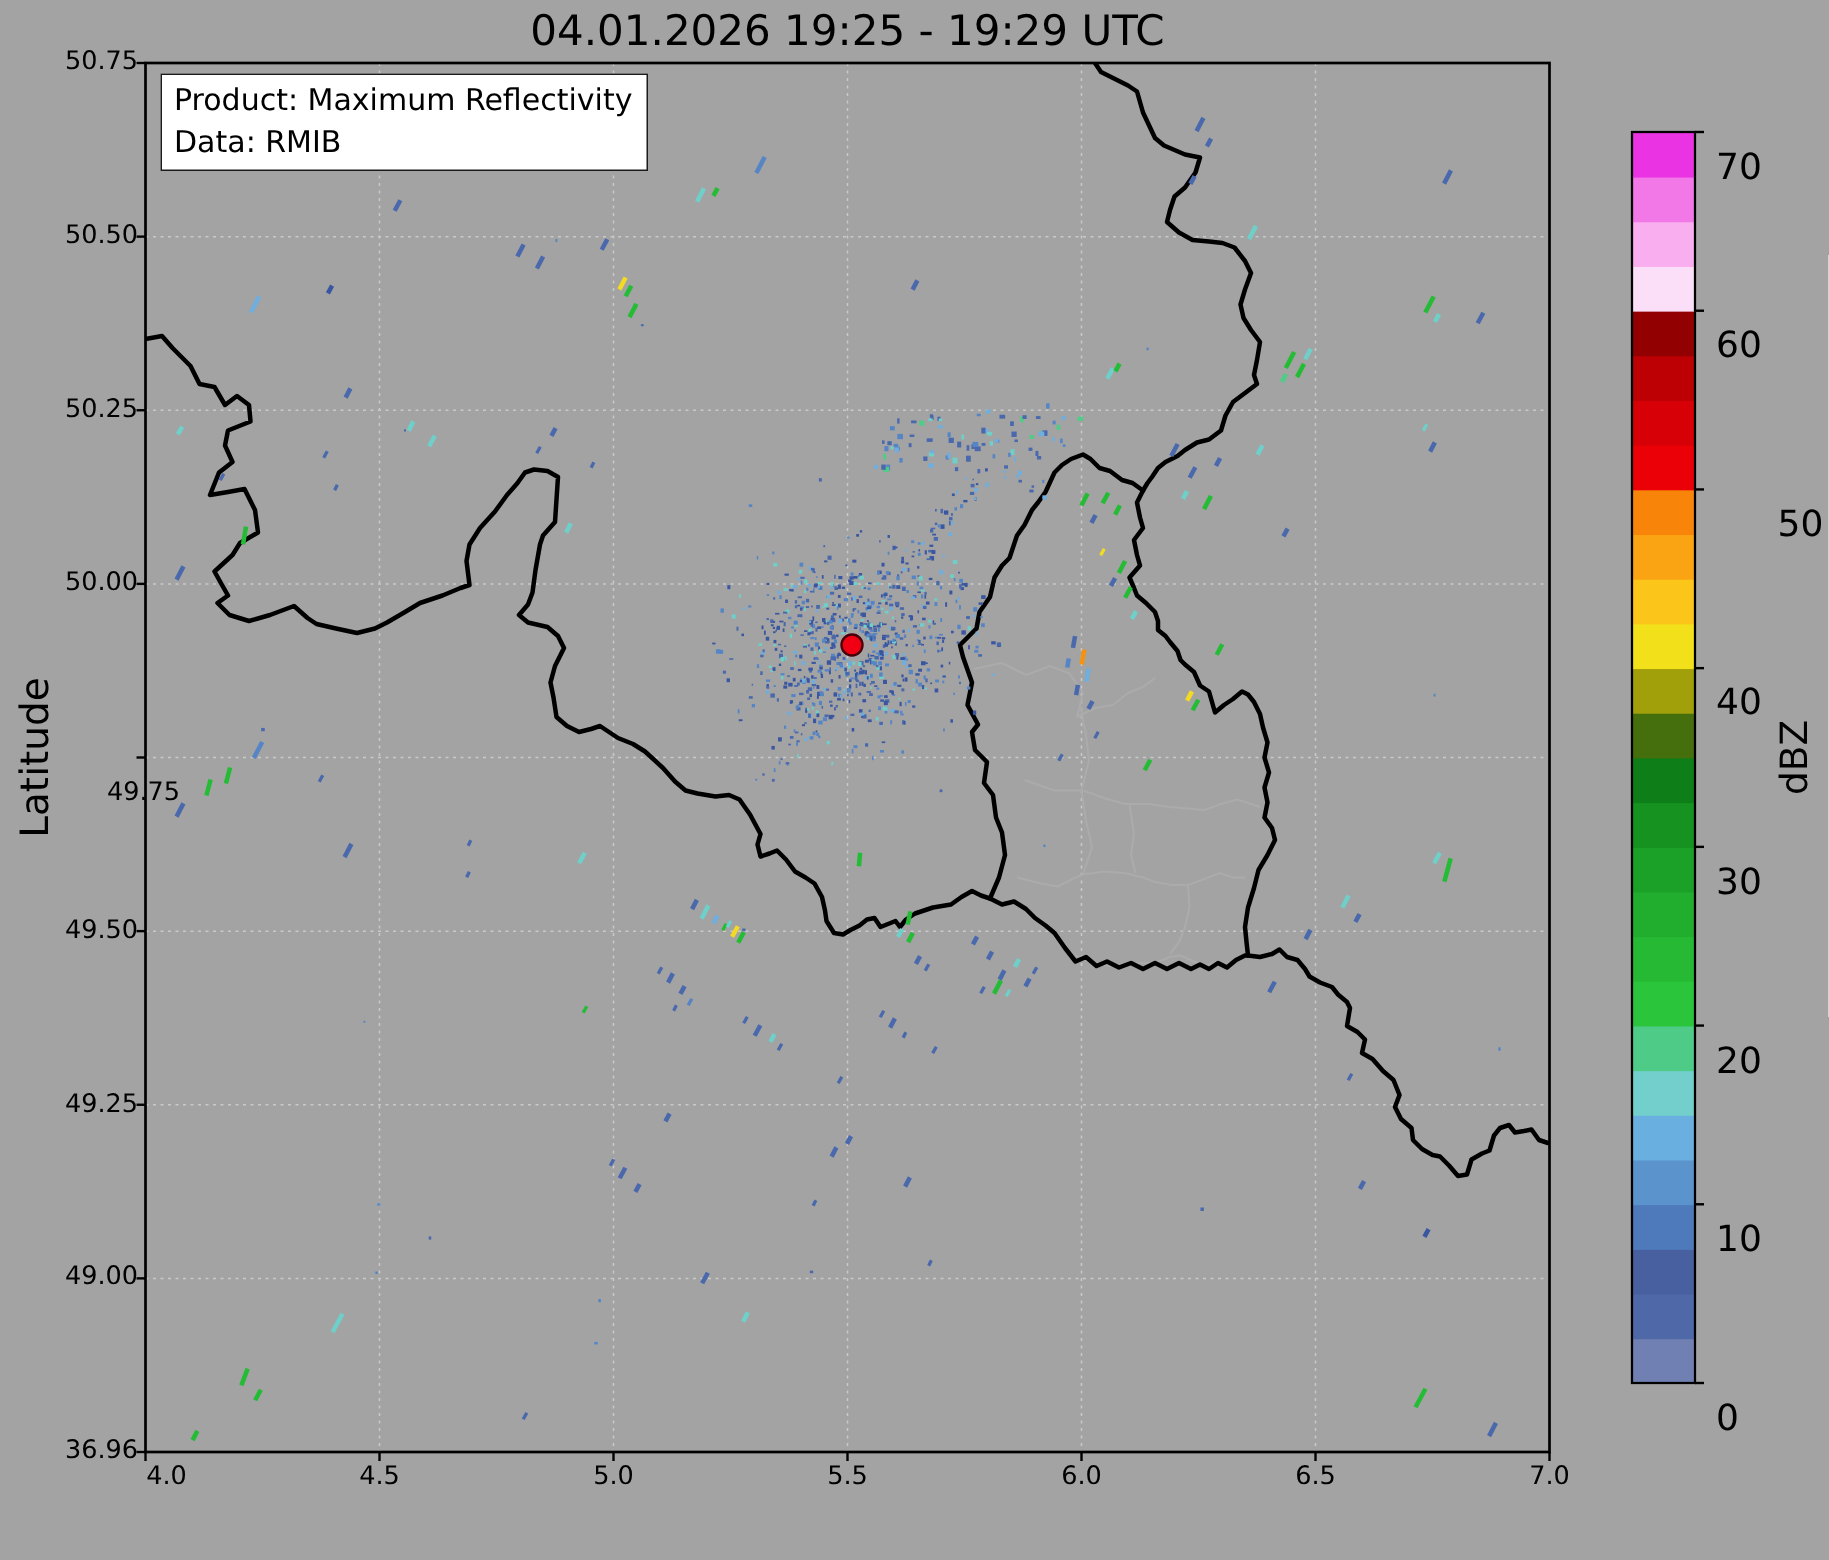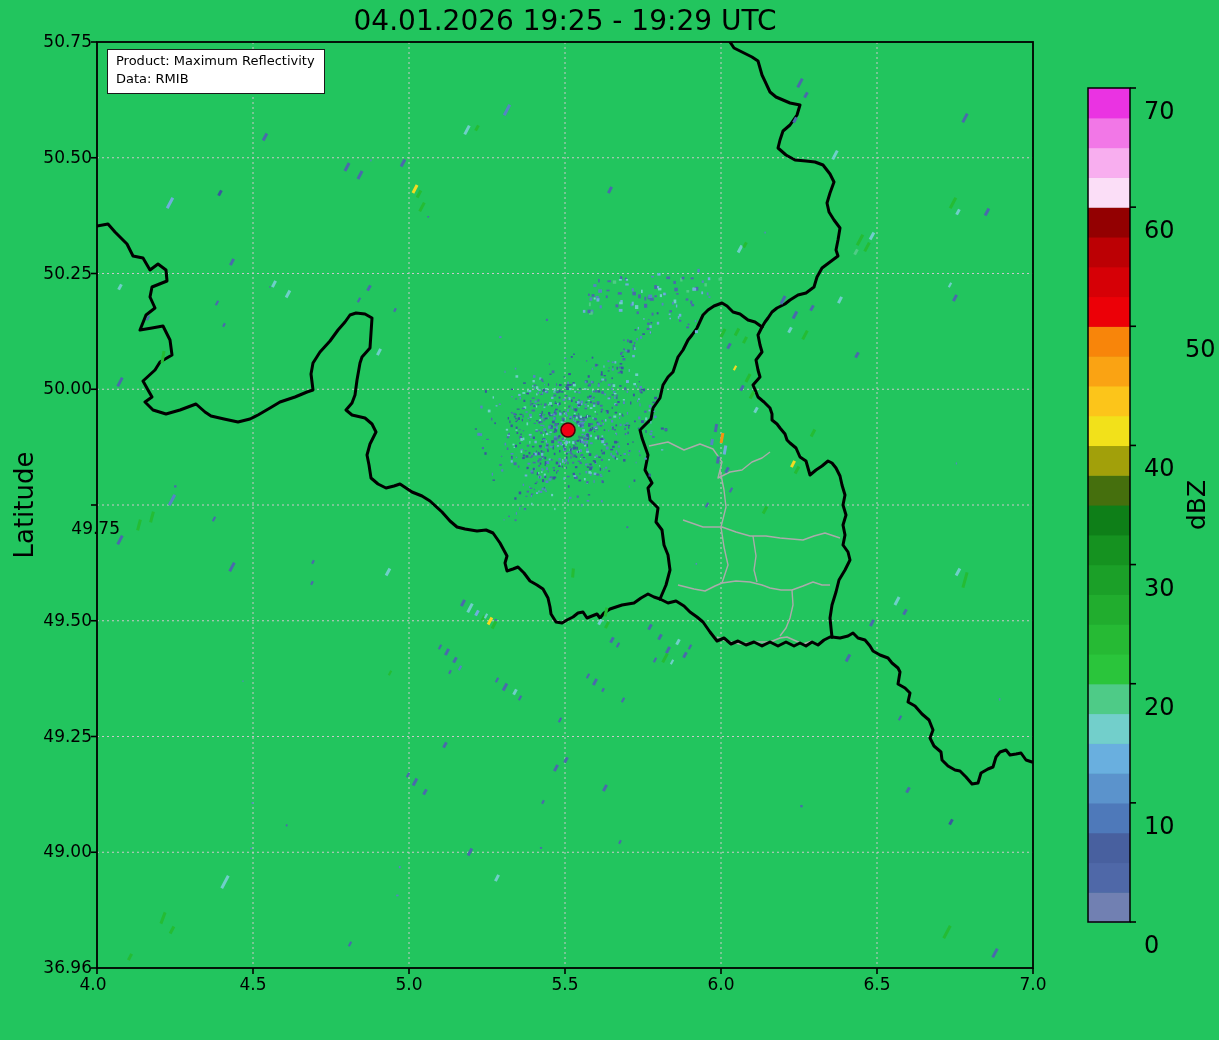--- a/index.html
+++ b/index.html
@@ -1,22 +1,22 @@
 <!DOCTYPE html>
 <html><head>
 <meta charset="utf-8">
 <style>
   html,body{margin:0;padding:0;background:#fff;}
-  .fig{position:relative;width:1219px;height:1040px;background:#22c55e;
+  .fig{position:relative;width:1219px;height:1040px;background:#a3a3a3;
        font-family:"DejaVu Sans","Liberation Sans",sans-serif;color:#000;overflow:hidden;}
   .fig svg{position:absolute;left:0;top:0;}
   .title{position:absolute;left:97px;top:4px;width:936px;text-align:center;
          font-size:28px;color:#000;}
   .annot{position:absolute;left:107px;top:49px;background:#fff;border:1.6px solid #1a1a1a;
-         padding:2px 9px 4px 8px;font-size:13px;line-height:1.42;z-index:5;}
+         padding:2px 9px 4px 8px;font-size:20px;line-height:1.42;z-index:5;}
   .xlabel{position:absolute;left:97px;top:996px;width:936px;text-align:center;font-size:26px;}
   .ylabel{position:absolute;left:24px;top:505px;transform:translate(-50%,-50%) rotate(-90deg);
           font-size:26px;white-space:nowrap;}
   .cbarlabel{position:absolute;left:1196px;top:505px;transform:translate(-50%,-50%) rotate(-90deg);
           font-size:25px;white-space:nowrap;}
   .xtick{position:absolute;width:60px;text-align:center;font-size:17px;top:974px;}
   .ytick{position:absolute;width:92px;text-align:right;font-size:17px;left:0;}
   .ctick{position:absolute;font-size:24px;margin-top:24px;}
 </style>
 </head>
@@ -1197,21 +1197,21 @@
         <line x1="1130" y1="88" x2="1136" y2="88" stroke="#000" stroke-width="1.6"></line>
       </g>
     </svg>
   <div class="title">04.01.2026 19:25 - 19:29 UTC</div>
   <div class="annot">
     <div>Product: Maximum Reflectivity</div>
     <div>Data: RMIB</div>
   </div>
   <div class="ylabel">Latitude</div>
   <div id="xticklabels">
-      <span class="xtick" style="left: 63px;">4.0</span>
+      <span class="xtick" style="left: 81px;">4.0</span>
       <span class="xtick" style="left: 223px;">4.5</span>
       <span class="xtick" style="left: 379px;">5.0</span>
       <span class="xtick" style="left: 535px;">5.5</span>
       <span class="xtick" style="left: 691px;">6.0</span>
       <span class="xtick" style="left: 847px;">6.5</span>
       <span class="xtick" style="left: 1003px;">7.0</span>
     </div>
   <div id="yticklabels">
       <span class="ytick" style="top: 957px;">36.96</span>
       <span class="ytick" style="top: 841.25px;">49.00</span>

